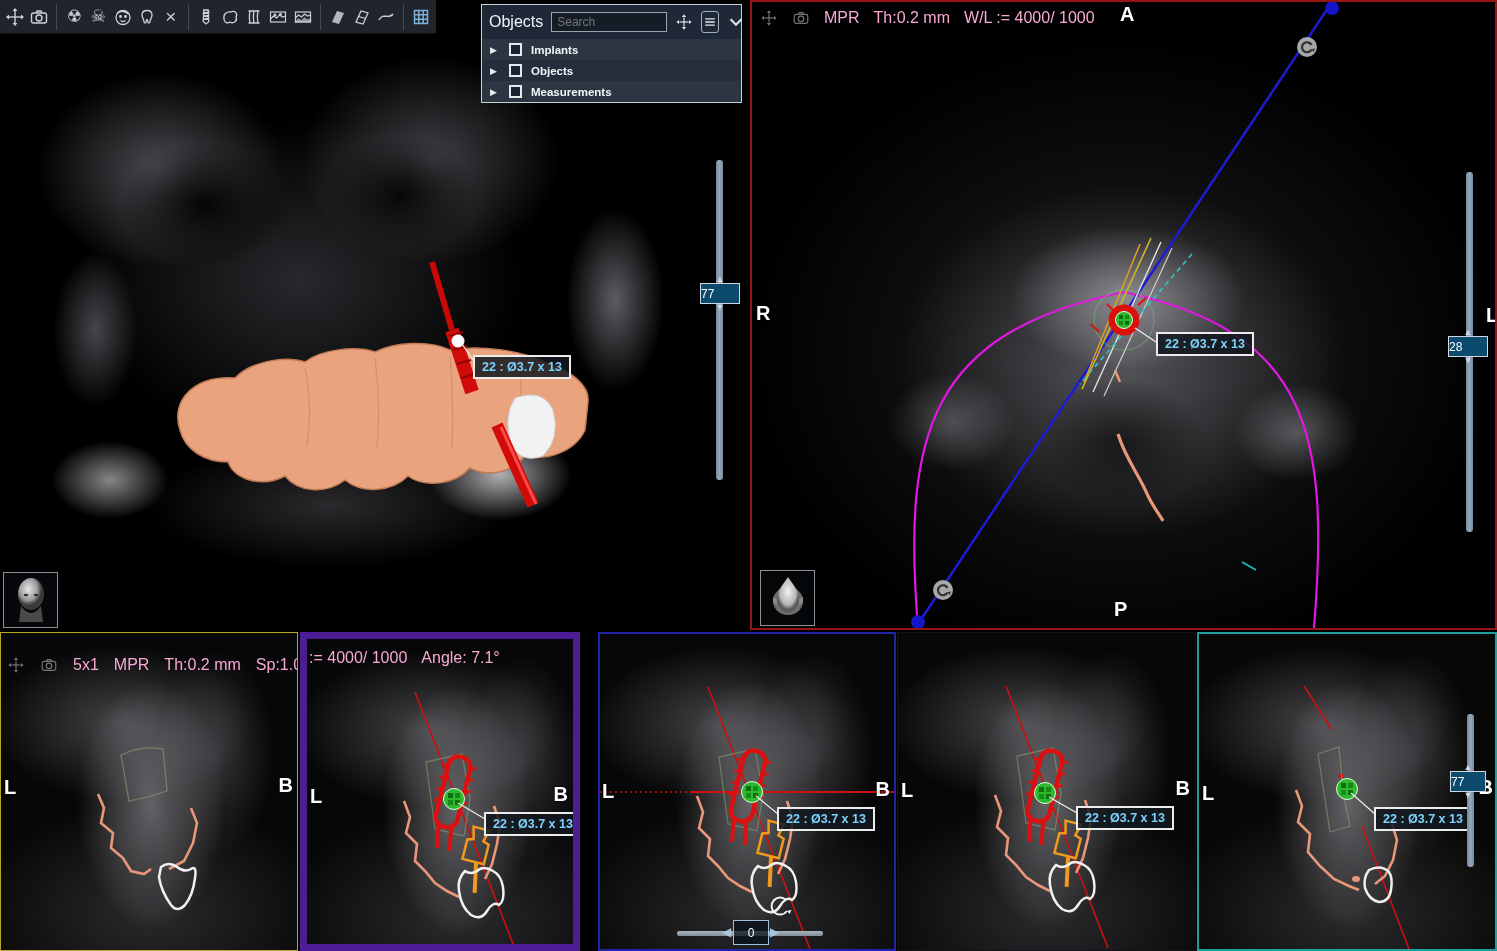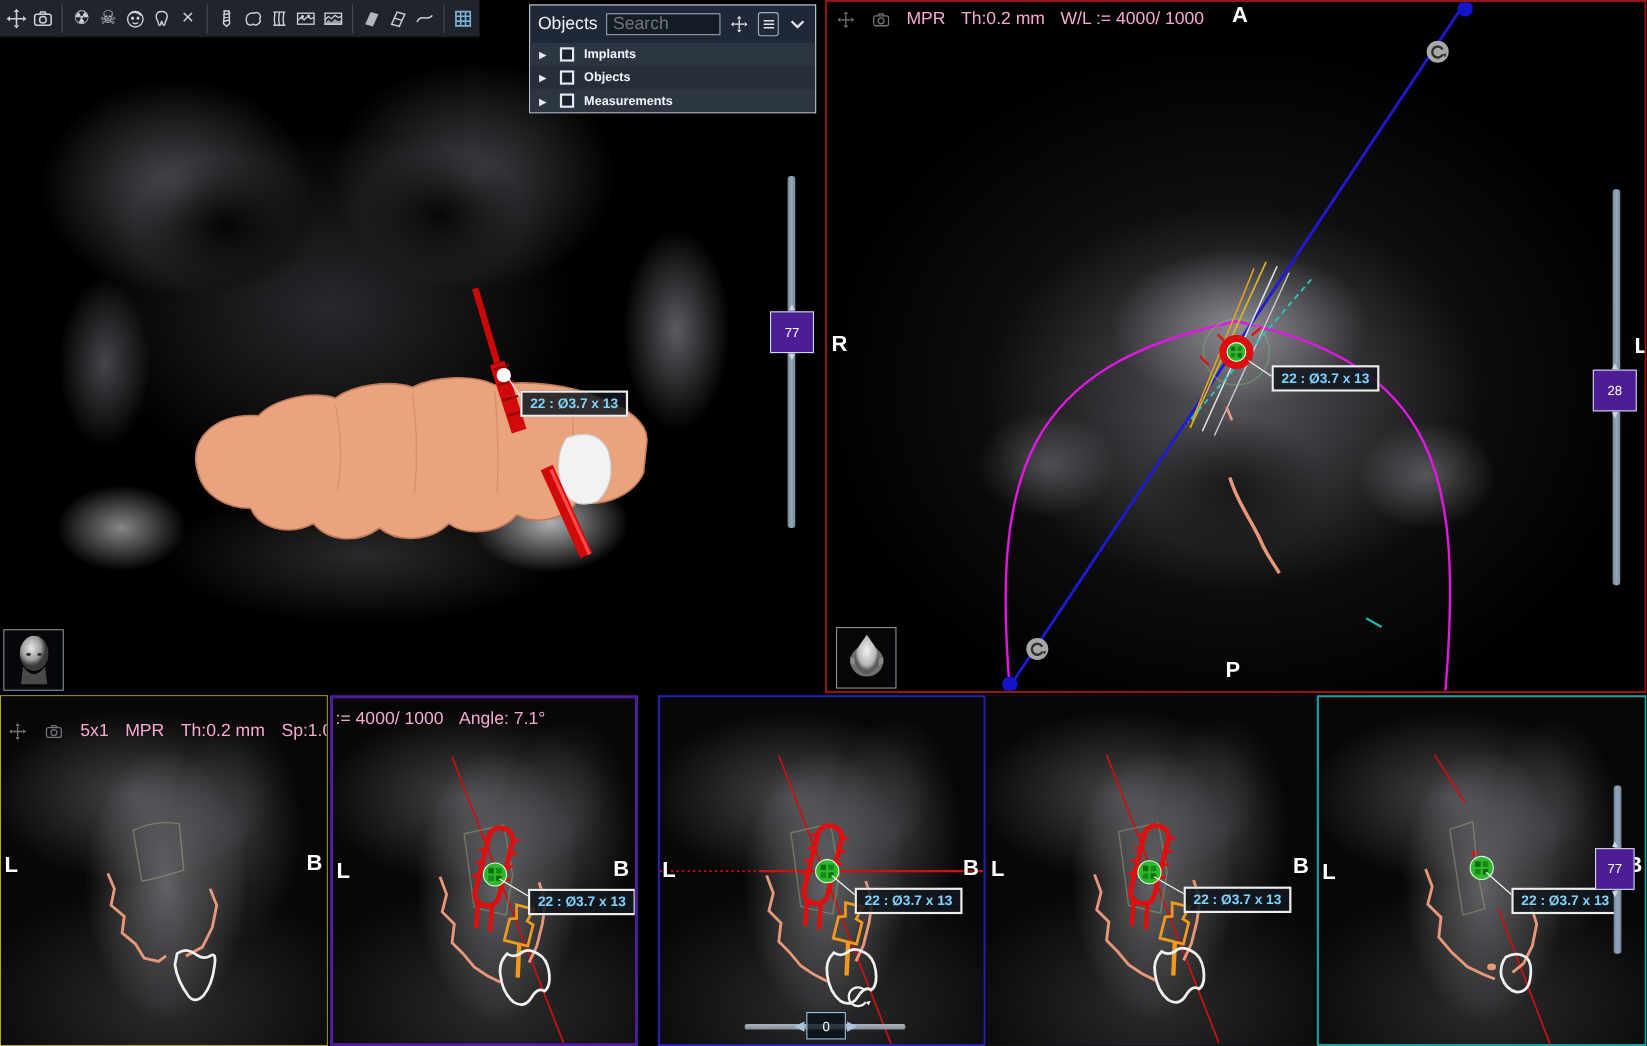--- a/index.html
+++ b/index.html
@@ -15,22 +15,22 @@
   .ticon{width:26px;height:26px;display:flex;align-items:center;justify-content:center;
          color:#ccd1d8;font-size:17px;line-height:1;cursor:pointer;}
   .ticon svg{display:block;}
   .tsep{width:1px;height:26px;background:#434b55;margin:0 4px;}
 
   
   .opanel{position:absolute;left:481px;top:4px;width:261px;height:99px;background:#1f2836;
           border:1px solid #c8d0d8;}
   .opanel-head{display:flex;align-items:center;height:34px;padding:0 7px;gap:8px;}
   .opanel-title{font-size:16px;color:#eef2f6;flex:0 0 auto;}
-  .osearch{width:104px;height:20px;background:#141c26;border:1px solid #98a4b2;color:#dfe5eb;
-           font-size:16px;padding:0 5px;font-family:"Liberation Sans",sans-serif;}
+  .osearch{width:116px;height:20px;background:#141c26;border:1px solid #98a4b2;color:#dfe5eb;
+           font-size:12px;padding:0 5px;font-family:"Liberation Sans",sans-serif;}
   .oicon{color:#dfe5eb;display:flex;align-items:center;justify-content:center;width:22px;height:22px;cursor:pointer;}
   .oicon.listed{border:1px solid #9fb0c0;border-radius:3px;}
   .orow{display:flex;align-items:center;height:21px;padding:0 8px;gap:9px;cursor:pointer;}
   .orow:nth-child(odd){background:#252e3a;}
   .orow:nth-child(even){background:#2c3643;}
   .otri{color:#e6eaee;font-size:9px;width:10px;}
   .ochk{width:13px;height:13px;border:2px solid #e6eaee;background:#1b242e;flex:0 0 auto;}
   .orow b{font-size:11.5px;color:#f2f5f8;}
 
   
@@ -44,22 +44,22 @@
 
   
   .tag{position:absolute;background:rgba(18,24,30,.85);border:2px solid #ececec;color:#7dd3fc;
        font-weight:bold;font-size:12.5px;padding:3px 7px;white-space:nowrap;cursor:pointer;}
 
   
   .vtrack{position:absolute;width:7px;border-radius:3px;cursor:pointer;
           background:linear-gradient(90deg,#75889c,#94a7bb 50%,#75889c);}
   .vhandle{position:absolute;width:40px;text-align:center;cursor:pointer;}
   .vhandle .tri{display:block;color:#cfd9e4;font-size:9px;line-height:7px;}
-  .vbox{height:38px;background:#4c1d95;border:1px solid #cfd9e4;color:#fff;font-size:12px;
-        display:flex;align-items:center;justify-content:center;}
+  .vbox{height:21px;background:#0c4a6e;border:1px solid #cfd9e4;color:#fff;font-size:12px;
+        display:flex;align-items:center;justify-content:flex-start;}
   .htrack{position:absolute;height:5px;border-radius:2px;cursor:pointer;
           background:linear-gradient(#aab4be,#848e98);}
   .hbox{position:absolute;width:36px;height:25px;background:rgba(8,16,26,.75);
         border:1px solid #9cc0e0;color:#fff;font-size:12px;display:flex;align-items:center;
         justify-content:center;cursor:pointer;}
   .harrow{position:absolute;color:#aac4dc;font-size:12px;cursor:pointer;}
 
   
   .headbox{position:absolute;width:55px;height:56px;background:#05070a;border:1px solid #8a9096;
            display:flex;align-items:center;justify-content:center;}
@@ -409,21 +409,21 @@
       <span>5x1</span>
       <span>MPR</span>
       <span>Th:0.2 mm</span>
       <span>Sp:1.0 mm</span>
 
     </div>
     <span class="olabel" style="left:3px;top:143px;">L</span>
     <span class="olabel" style="right:4px;top:141px;">B</span>
   </div>
 
-  <div class="bv" style="left:300px;width:280px;border:3px solid #4c1d95;">
+  <div class="bv" style="left:300px;width:280px;border:7px solid #4c1d95;">
     <div class="bvbg"></div>
     <svg class="ov" width="295" height="315" viewBox="0 0 295 315">
       <line x1="108" y1="53" x2="210" y2="315" stroke="#cc1010" stroke-width="1.6"></line>
       <path d="M119 123 L155 115 L163 160 L157 197 L128 190 Z" fill="none" stroke="rgba(140,170,120,0.5)" stroke-width="1.3"></path>
       <g transform="translate(146,153) rotate(14)">
         <rect x="-11" y="-36" width="22" height="72" rx="10" fill="none" stroke="#dd0f0f" stroke-width="4.5"></rect>
         <line x1="-11" y1="-26" x2="-17" y2="-23" stroke="#dd0f0f" stroke-width="2.5"></line>
         <line x1="-11" y1="-14" x2="-17" y2="-11" stroke="#dd0f0f" stroke-width="2.5"></line>
         <line x1="-11" y1="-2" x2="-17" y2="1" stroke="#dd0f0f" stroke-width="2.5"></line>
         <line x1="-11" y1="10" x2="-17" y2="13" stroke="#dd0f0f" stroke-width="2.5"></line>

